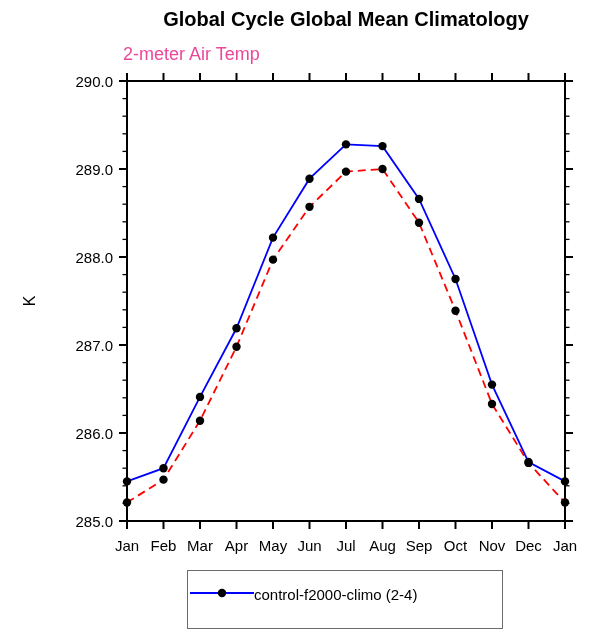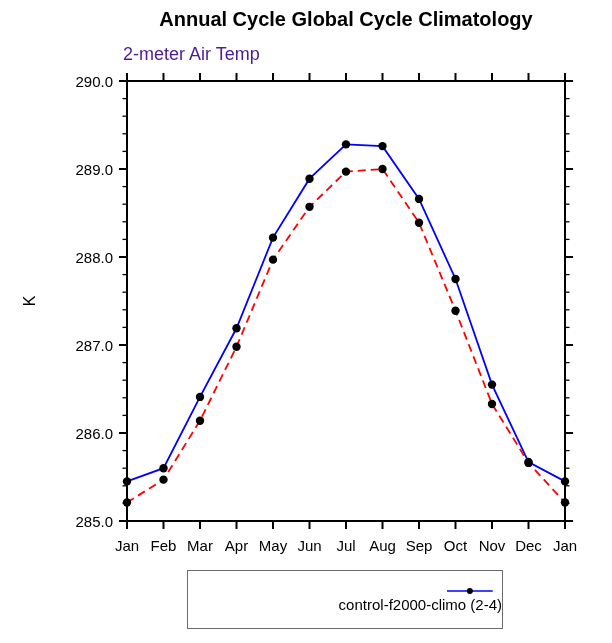--- a/index.html
+++ b/index.html
@@ -24,21 +24,21 @@
     font-size: 20px;
     font-weight: bold;
     color: #000000;
     white-space: nowrap;
   }
   .chart-subtitle {
     position: absolute;
     left: 123px;
     top: 44px;
     font-size: 18px;
-    color: #4c1d95;
+    color: #ec4899;
     white-space: nowrap;
   }
   .y-axis-label {
     position: absolute;
     left: 18px;
     top: 289px;
     width: 24px;
     height: 24px;
     display: flex;
     align-items: center;
@@ -65,36 +65,35 @@
     border: 1px solid #6b6b6b;
     box-sizing: border-box;
     background: #ffffff;
     display: flex;
     flex-direction: column;
     justify-content: center;
     padding: 2px 0 2px 1px;
   }
   .legend-row {
     display: flex;
-    align-items: flex-end;
+    align-items: flex-start;
     height: 27px;
-    flex-direction: column;
   }
   .legend-label {
     font-size: 15px;
     color: #000000;
     white-space: nowrap;
   }
 </style>
 </head>
 <body>
 
 <div class="page">
 
-  <div class="chart-title">Annual Cycle Global Cycle Climatology</div>
+  <div class="chart-title">Global Cycle Global Mean Climatology</div>
   <div class="chart-subtitle">2-meter Air Temp</div>
   <div class="y-axis-label">K</div>
 
   <svg id="plot-svg" width="612" height="643" viewBox="0 0 612 643" xmlns="http://www.w3.org/2000/svg">
       <line x1="122.5" y1="503.400000000001" x2="127" y2="503.400000000001" stroke="#000" stroke-width="1.3"></line>
       <line x1="565" y1="503.400000000001" x2="569.5" y2="503.400000000001" stroke="#000" stroke-width="1.3"></line>
       <line x1="122.5" y1="485.800000000002" x2="127" y2="485.800000000002" stroke="#000" stroke-width="1.3"></line>
       <line x1="565" y1="485.800000000002" x2="569.5" y2="485.800000000002" stroke="#000" stroke-width="1.3"></line>
       <line x1="122.5" y1="468.199999999998" x2="127" y2="468.199999999998" stroke="#000" stroke-width="1.3"></line>
       <line x1="565" y1="468.199999999998" x2="569.5" y2="468.199999999998" stroke="#000" stroke-width="1.3"></line>

